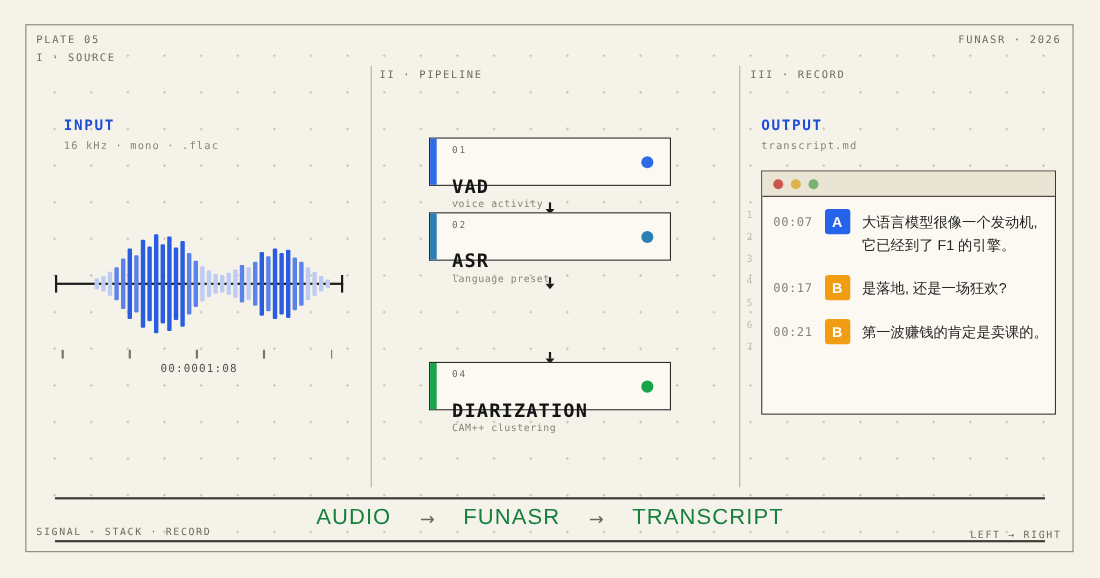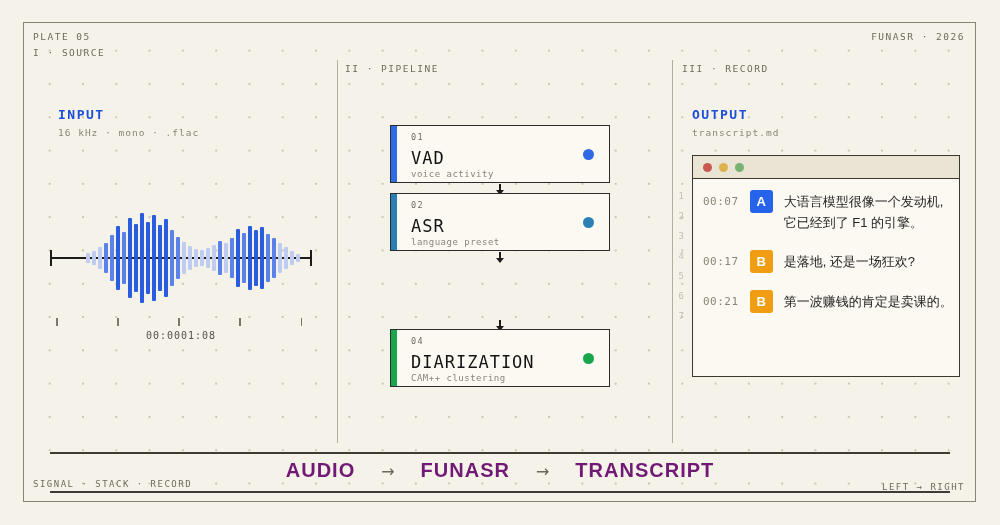--- a/index.html
+++ b/index.html
@@ -33,27 +33,27 @@
   .wave-bars{position:absolute;left:36px;top:0;height:96px;display:flex;align-items:center;gap:2px;}
   .wbar{width:4px;border-radius:1px;}
 
   .ruler{left:56px;top:318px;width:246px;height:8px;display:flex;justify-content:space-between;}
   .rtick{width:1.5px;height:8px;background:#7c7668;}
   .rlabels{left:48px;top:330px;width:266px;display:flex;justify-content:center;
     font-size:10px;color:#55514a;letter-spacing:1px;}
 
   
   .pbox{
-    left:390px;width:220px;height:58px;box-sizing:border-box;
+    left:390px;width:220px;height:44px;box-sizing:border-box;
     border:1.5px solid #2b2b2b;background:#fbf9f2;
     padding:6px 0 0 20px;
   }
   .paccent{position:absolute;left:0;top:0;bottom:0;width:6px;}
   .pnum{font-size:8.5px;letter-spacing:1.5px;color:#6f6a5e;}
-  .pname{font-size:17px;font-weight:normal;letter-spacing:1px;color:#141414;margin-top:6px;font-family:"DejaVu Sans Mono",monospace;}
+  .pname{font-size:17px;font-weight:bold;letter-spacing:1px;color:#141414;margin-top:18px;font-family:"DejaVu Sans Mono",monospace;}
   .psub{font-size:9px;letter-spacing:0.5px;color:#8a857a;margin-top:1px;}
   .pdot{position:absolute;right:15px;top:50%;margin-top:-5.5px;width:11px;height:11px;border-radius:50%;}
   .parrow{position:absolute;left:499px;width:2px;height:6px;background:#1c1c1c;}
   .parrow:after{content:"";position:absolute;left:-3px;top:6px;border-left:4px solid transparent;
     border-right:4px solid transparent;border-top:5px solid #1c1c1c;}
 
   
   .window{left:692px;top:155px;width:268px;height:222px;box-sizing:border-box;
     border:1.5px solid #3c382e;background:#fbf9f2;}
   .titlebar{position:absolute;left:0;right:0;top:0;height:22px;background:#e9e4d4;
@@ -63,21 +63,21 @@
 
   .t-entry{position:absolute;left:703px;display:flex;gap:11px;}
   .t-time{font-size:11px;line-height:23px;color:#8a8578;letter-spacing:0.5px;}
   .t-badge{width:23px;height:23px;border-radius:3px;display:flex;align-items:center;justify-content:center;
     color:#fff;font-family:"Liberation Sans",sans-serif;font-weight:bold;font-size:13px;}
   .t-text{width:172px;font-family:"Liberation Sans",sans-serif;font-size:13px;line-height:21px;color:#262626;padding-top:1px;}
 
   
   .hline{height:2px;background:#3f3b34;}
   .flowrow{left:0;top:459px;width:1000px;display:flex;justify-content:center;align-items:center;gap:26px;}
-  .flowword{font-family:"Liberation Sans",sans-serif;font-weight:bold;font-size:20px;letter-spacing:1px;color:#701a75;}
+  .flowword{font-family:"Liberation Sans",sans-serif;font-weight:normal;font-size:20px;letter-spacing:1px;color:#15803d;}
   .flowarrow{font-size:16px;color:#6c675d;font-family:"DejaVu Sans",sans-serif;padding-top:1px;}
 </style>
 </head>
 <body>
 
 <div class="wrap">
 
   <div class="abs plate"></div>
 
   <div class="abs tinylabel" style="left:33px;top:31px;">PLATE 05</div>

